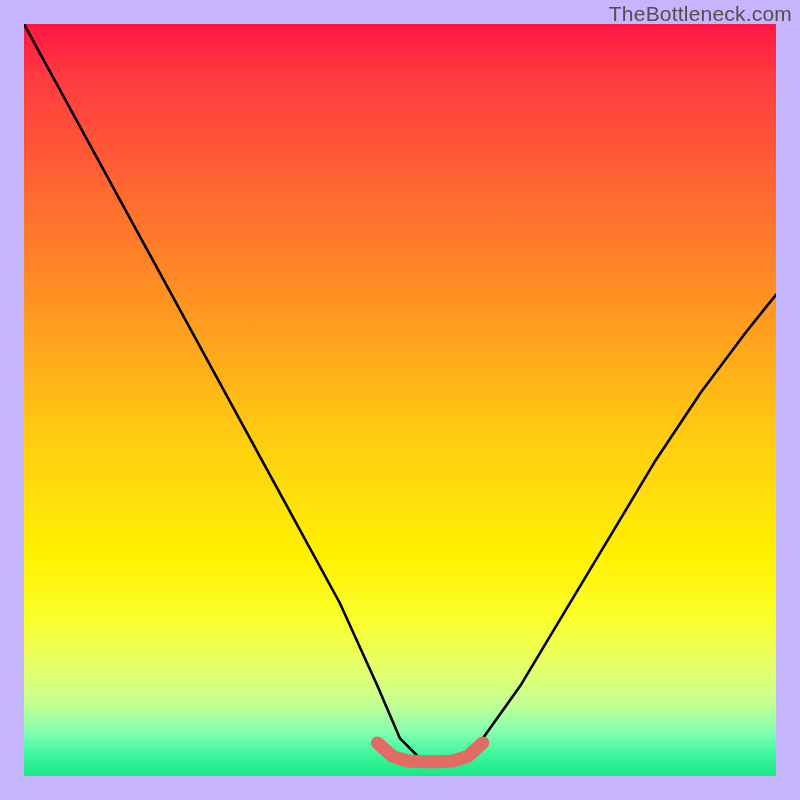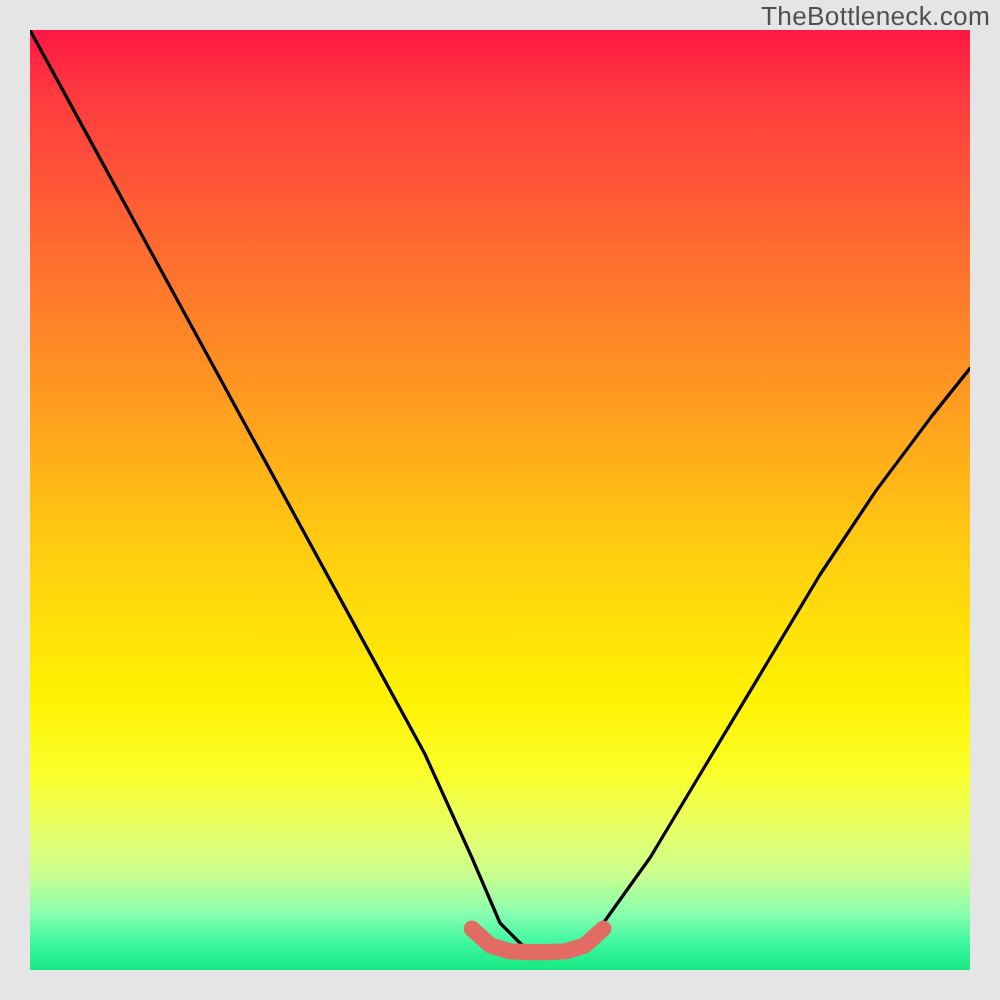--- a/index.html
+++ b/index.html
@@ -8,21 +8,21 @@
     width: 800px;
     height: 800px;
     overflow: hidden;
     background: #000;
     font-family: Arial, Helvetica, sans-serif;
   }
   .frame {
     position: relative;
     width: 800px;
     height: 800px;
-    background: #e5e5e5;
+    background: #c4b5fd;
   }
   .plot {
     position: absolute;
     left: 24px;
     top: 24px;
     width: 752px;
     height: 752px;
     background: linear-gradient(to bottom,
       #ff1744 0%,
       #ff3b3f 7%,

